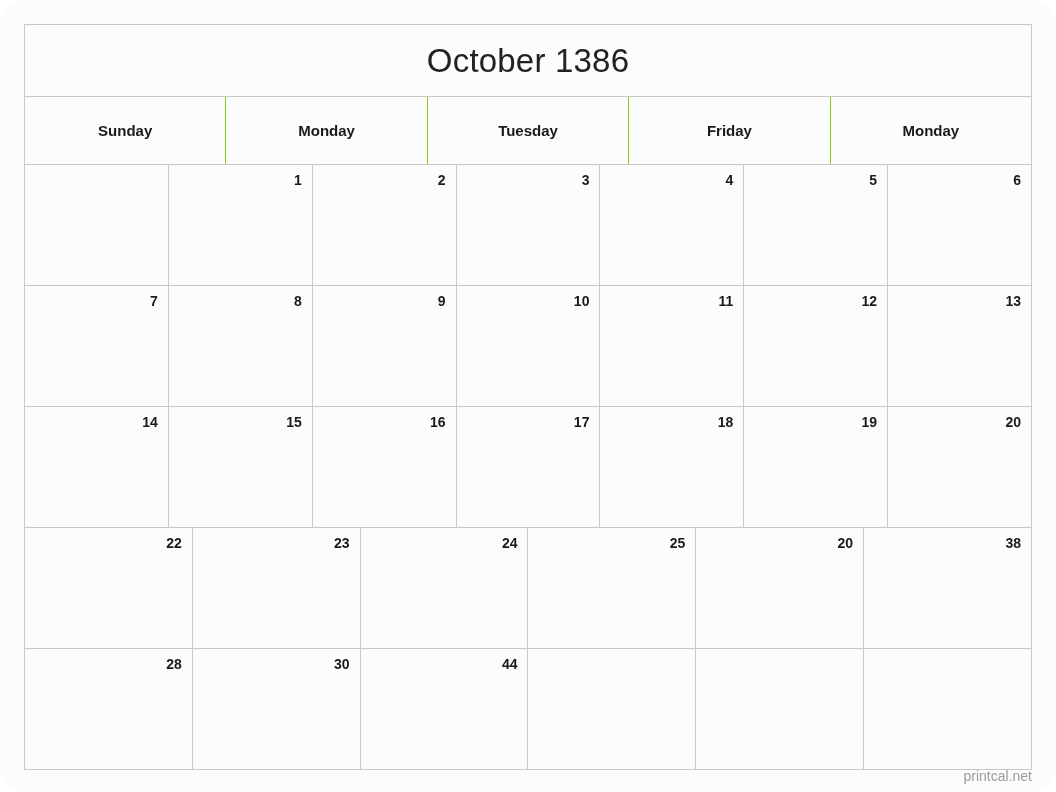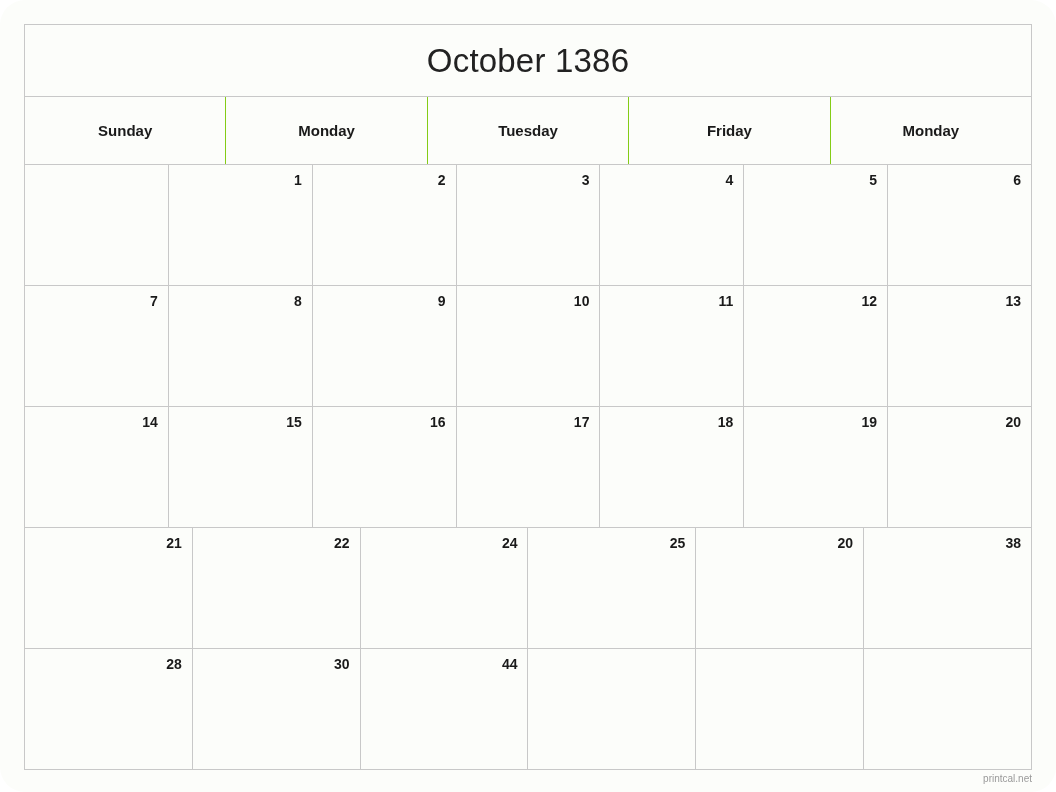--- a/index.html
+++ b/index.html
@@ -82,21 +82,21 @@
     top: 7px;
     right: 10px;
     font-size: 14px;
     font-weight: bold;
     color: #1a1a1a;
   }
   .footer {
     position: absolute;
     right: 24px;
     bottom: 8px;
-    font-size: 10px;
+    font-size: 14px;
     color: #9a9a9a;
   }
 </style>
 </head>
 <body>
 
 <div class="page">
   <div class="calendar">
 
     <div class="title-row">
@@ -178,24 +178,24 @@
       <div class="day-cell">
           <span class="day-num">19</span>
         </div>
       <div class="day-cell">
           <span class="day-num">20</span>
         </div>
     </div>
 
     <div class="week-row">
       <div class="day-cell">
-          <span class="day-num">21</span>
-        </div>
-      <div class="day-cell">
           <span class="day-num">22</span>
+        </div>
+      <div class="day-cell">
+          <span class="day-num">23</span>
         </div>
       <div class="day-cell">
           <span class="day-num">24</span>
         </div>
       <div class="day-cell">
           <span class="day-num">25</span>
         </div>
       <div class="day-cell">
           <span class="day-num">20</span>
         </div>

